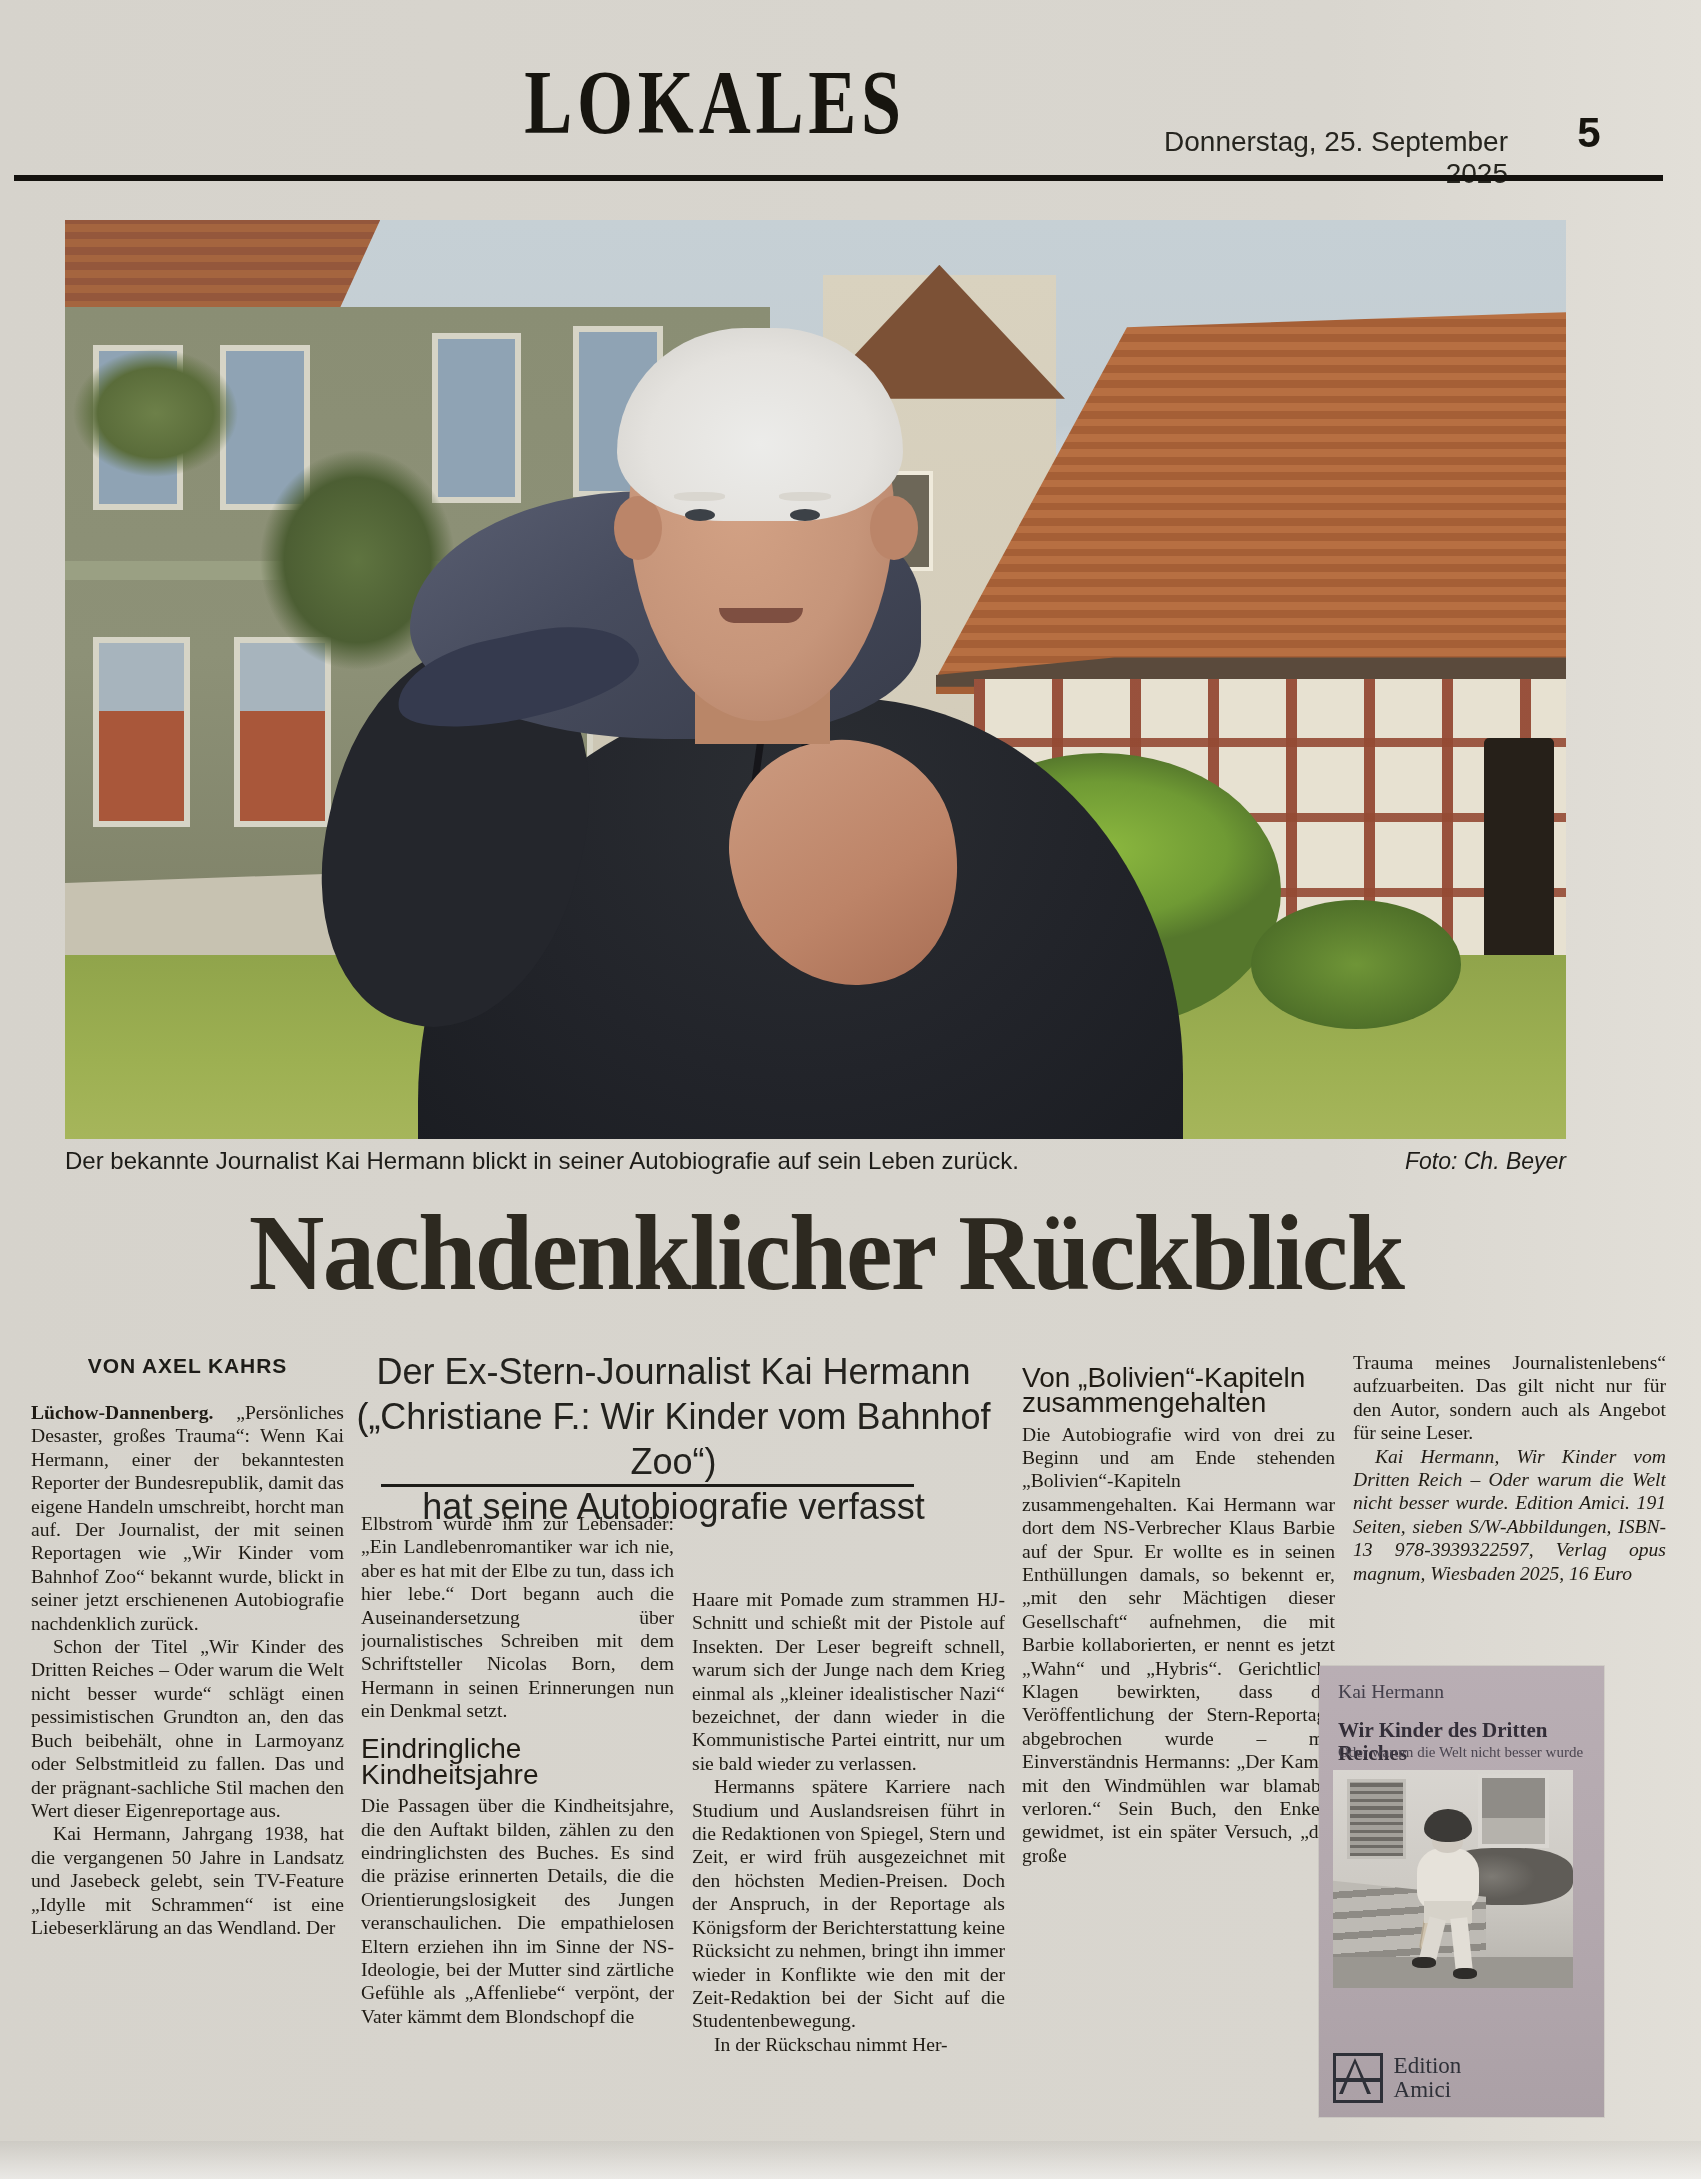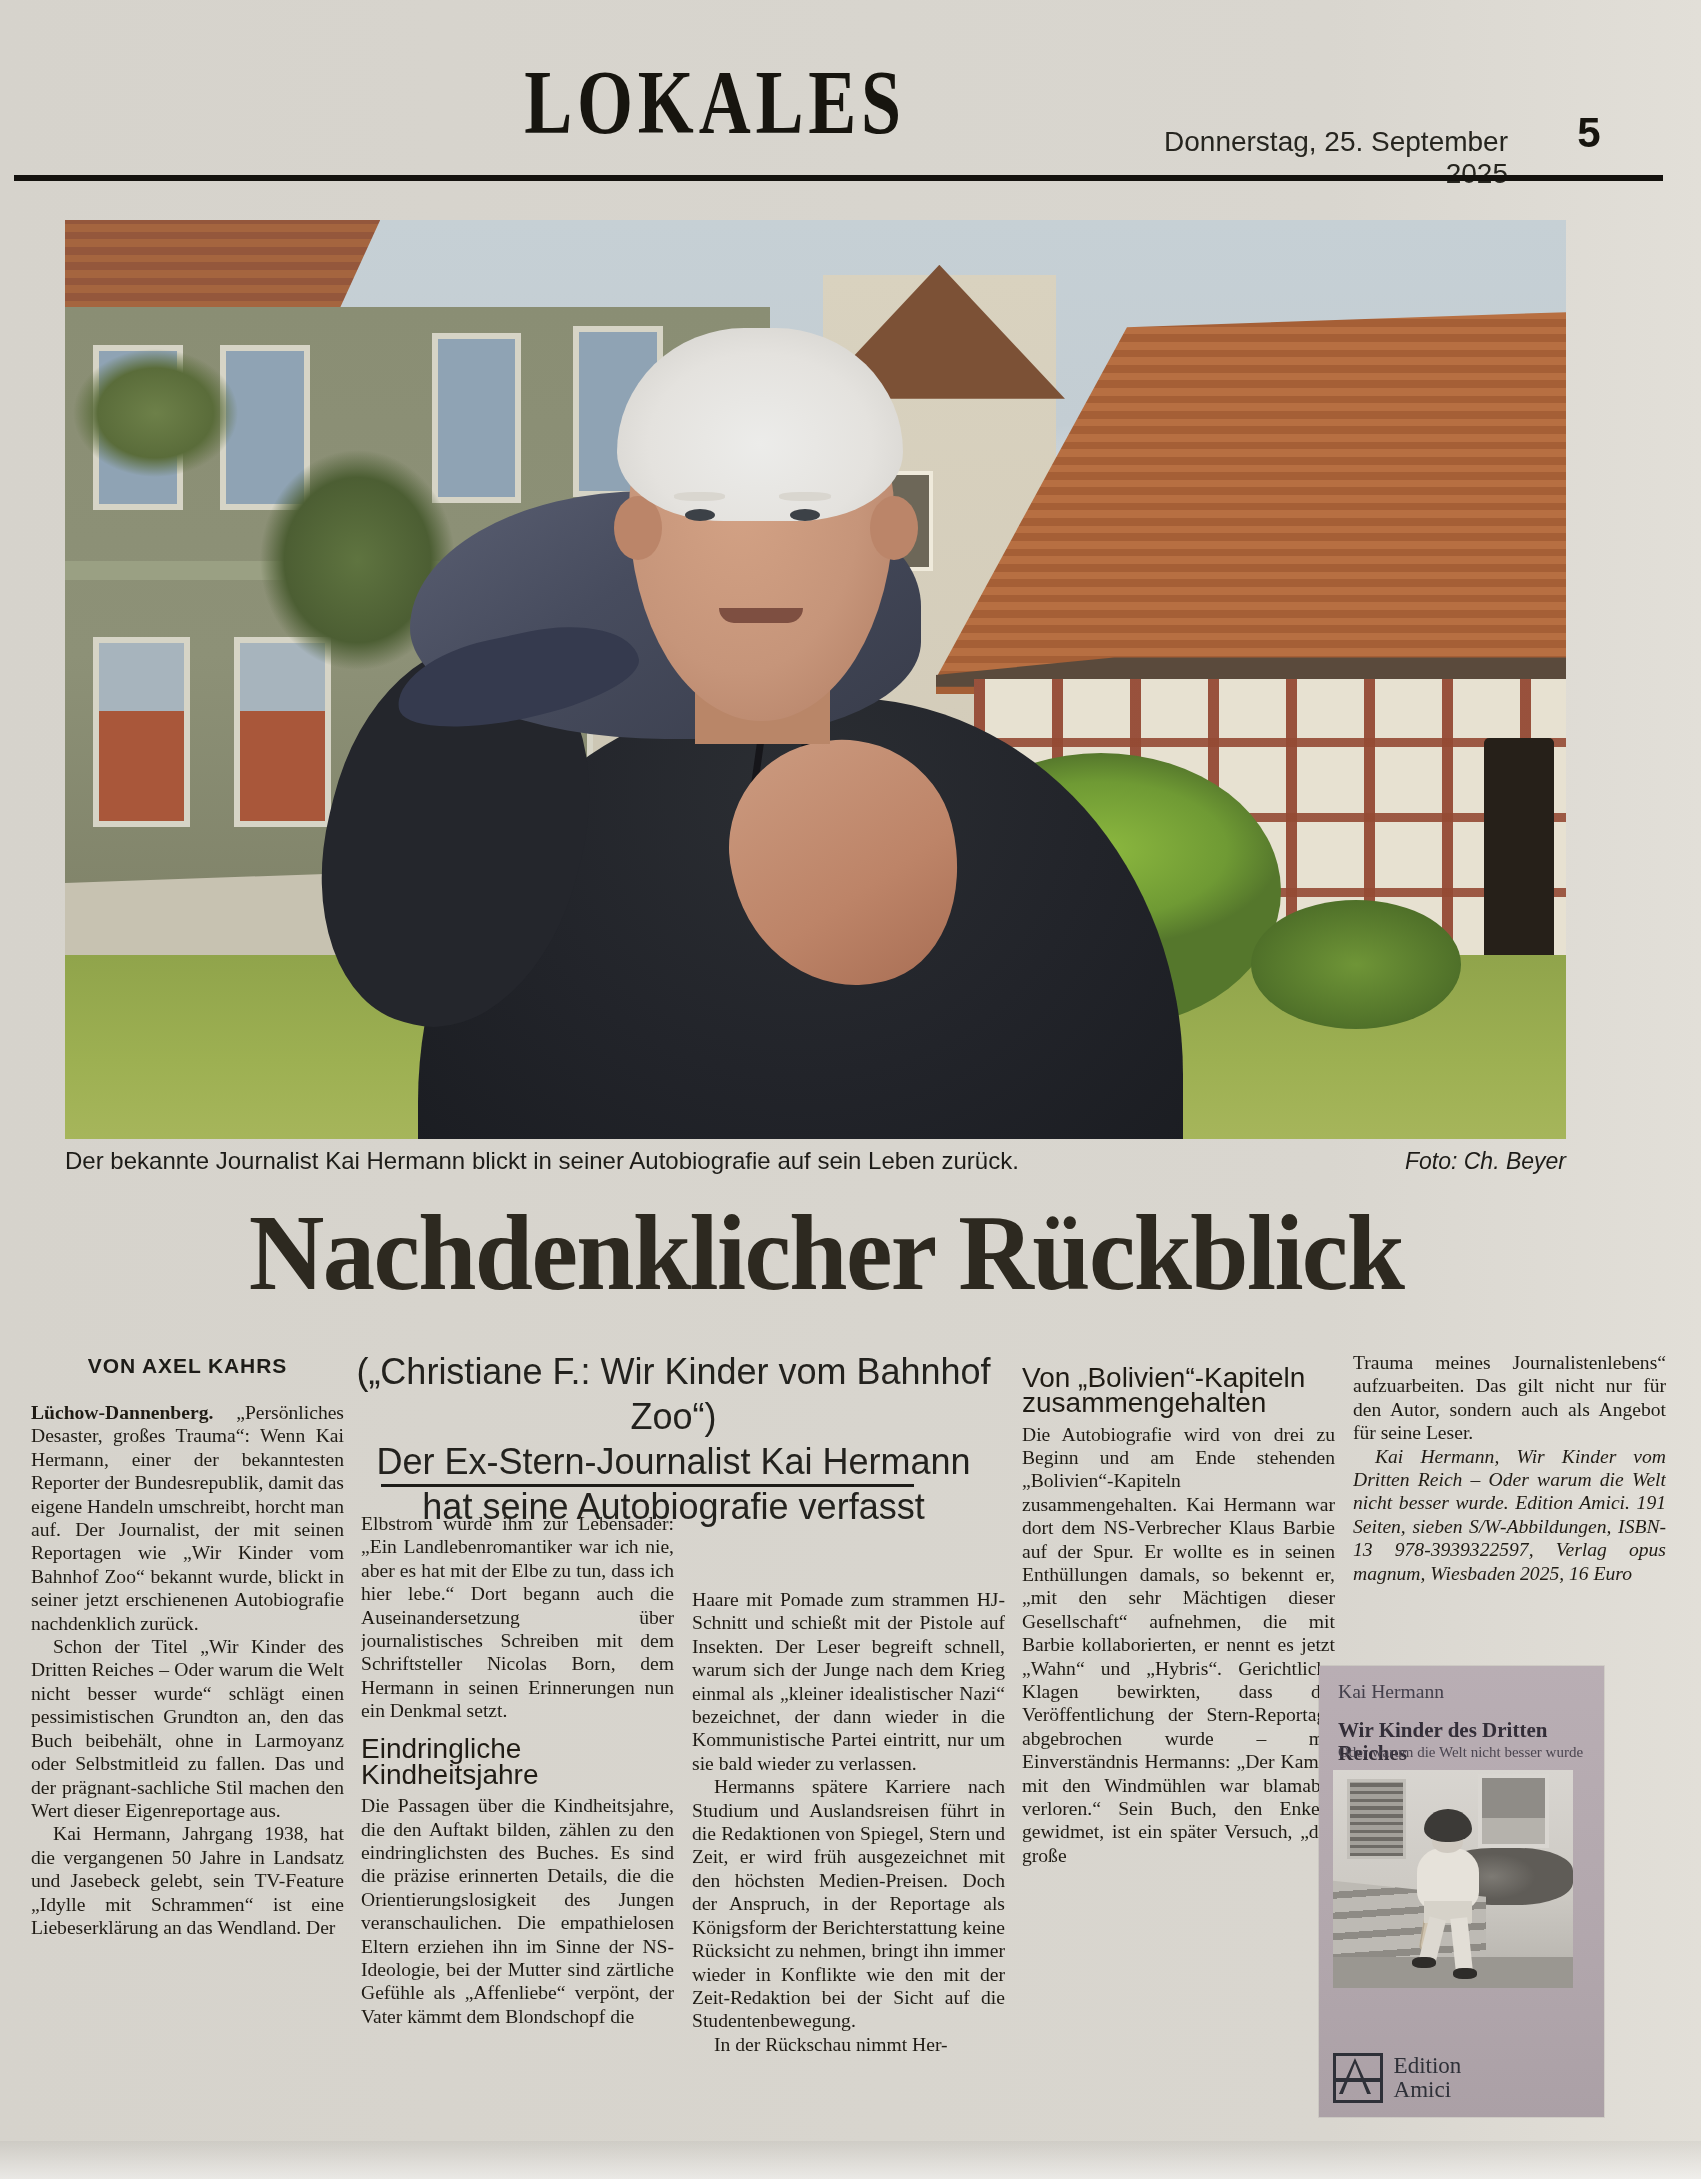--- a/index.html
+++ b/index.html
@@ -237,22 +237,22 @@
   </div>
 
   <div class="caption-row">
     <span class="caption">Der bekannte Journalist Kai Hermann blickt in seiner Autobiografie auf sein Leben zurück.</span>
     <span class="credit">Foto: Ch. Beyer</span>
   </div>
 
   <div class="headline">Nachdenklicher Rückblick</div>
   <div class="byline">VON AXEL KAHRS</div>
   <div class="subheadline">
+    <div>Der Ex-Stern-Journalist Kai Hermann</div>
     <div>(„Christiane F.: Wir Kinder vom Bahnhof Zoo“)</div>
-    <div>Der Ex-Stern-Journalist Kai Hermann</div>
     <div>hat seine Autobiografie verfasst</div>
   </div>
   <div class="rule-thin"></div>
 
   <div id="col1" class="col">
     <p><b class="lede">Lüchow-Dannenberg.</b><span> „Persönliches Desaster, großes Trauma“: Wenn Kai Hermann, einer der bekanntesten Reporter der Bundesrepublik, damit das eigene Handeln umschreibt, horcht man auf. Der Journalist, der mit seinen Reportagen wie „Wir Kinder vom Bahnhof Zoo“ bekannt wurde, blickt in seiner jetzt erschienenen Autobiografie nachdenklich zurück.</span></p>
     <p class="ind">Schon der Titel „Wir Kinder des Dritten Reiches – Oder warum die Welt nicht besser wurde“ schlägt einen pessimistischen Grundton an, den das Buch beibehält, ohne in Larmoyanz oder Selbstmitleid zu fallen. Das und der prägnant-sachliche Stil machen den Wert dieser Eigenreportage aus.</p>
     <p class="ind">Kai Hermann, Jahrgang 1938, hat die vergangenen 50 Jahre in Landsatz und Jasebeck gelebt, sein TV-Feature „Idylle mit Schrammen“ ist eine Liebeserklärung an das Wendland. Der</p>
   </div>
 

